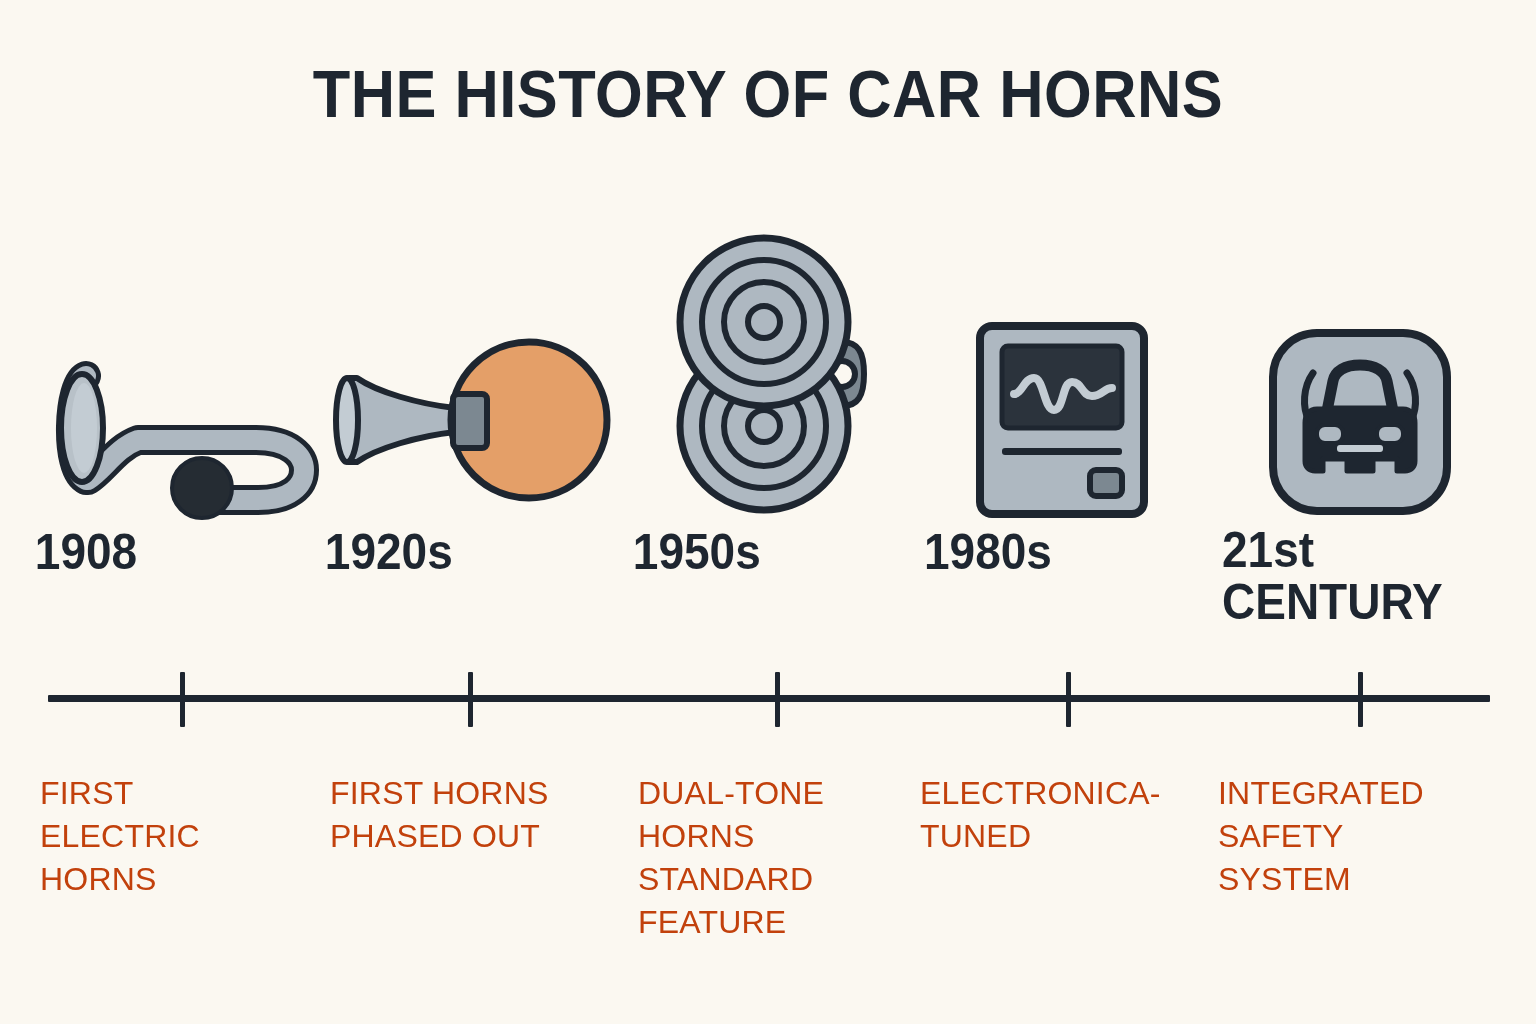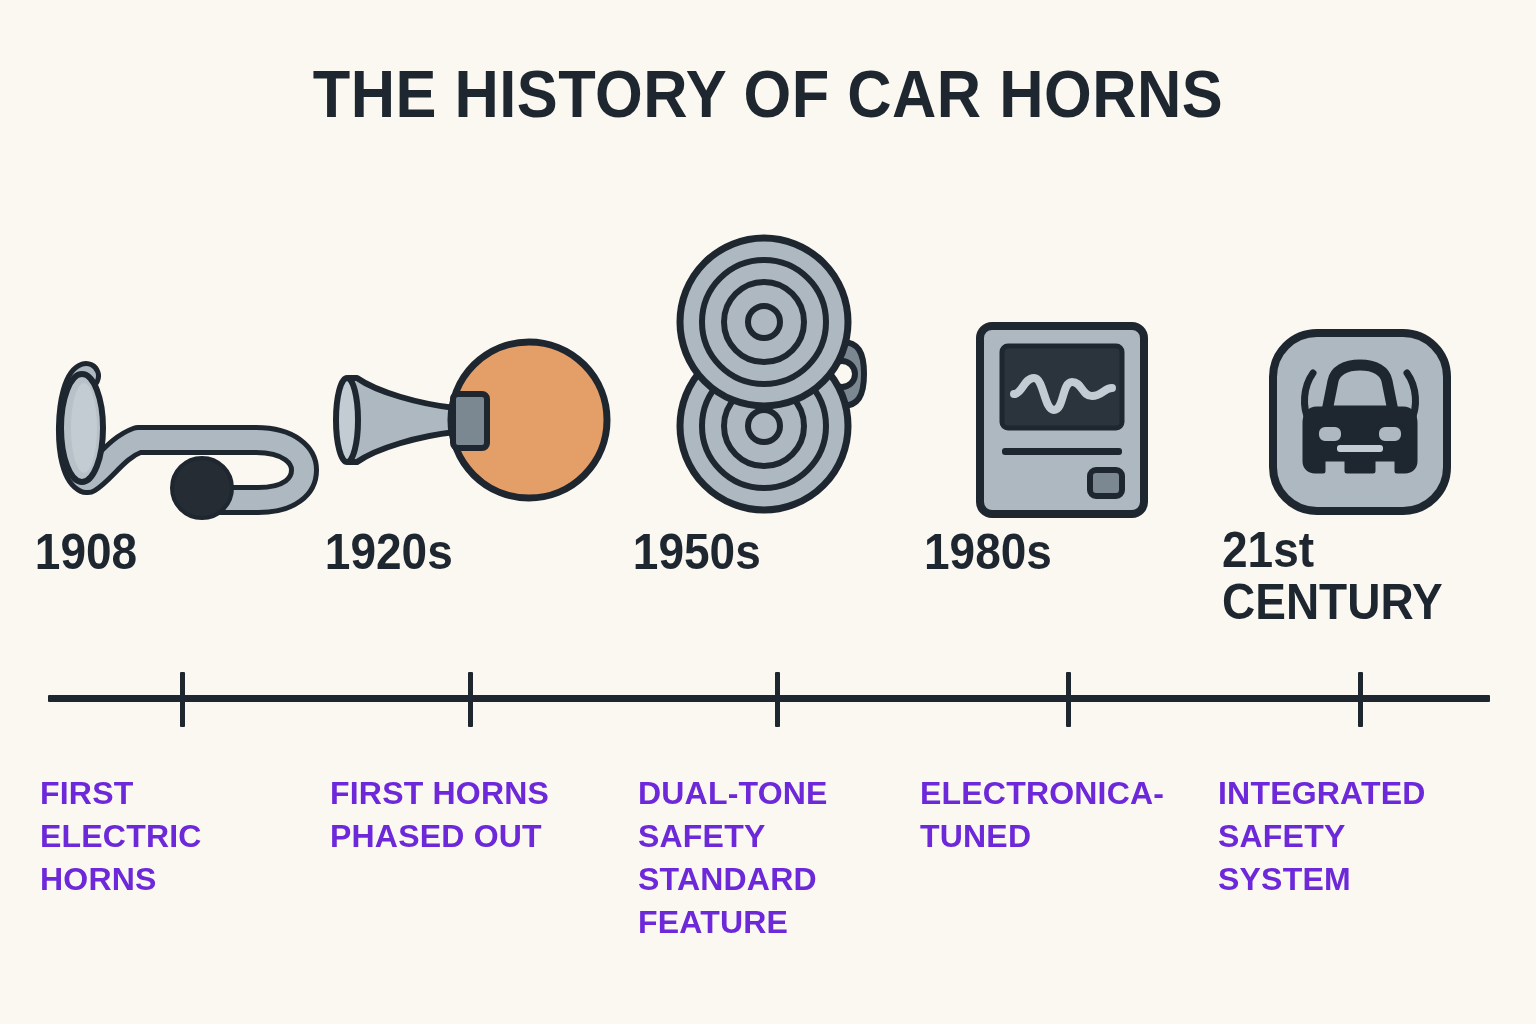--- a/index.html
+++ b/index.html
@@ -78,23 +78,23 @@
     transform: scaleX(0.92);
     color: #1e2630;
     white-space: pre-line;
   }
   .desc {
     position: absolute;
     width: 100%;
     top: 0;
     font-size: 32px;
     line-height: 43px;
-    font-weight: bold;
+    font-weight: normal;
     letter-spacing: 0.2px;
-    color: #6d28d9;
+    color: #c2410c;
     white-space: pre-line;
   }
 </style>
 </head>
 <body>
 
 <div class="title">THE HISTORY OF CAR HORNS</div>
 
 <div class="axis-line"></div>
 <div class="tick" style="left:180px;"></div>
@@ -168,21 +168,21 @@
 
       <circle cx="94" cy="92" r="84" fill="#aeb8c1" stroke="#1e2630" stroke-width="7"></circle>
       <circle cx="94" cy="92" r="62" fill="none" stroke="#1e2630" stroke-width="6"></circle>
       <circle cx="94" cy="92" r="40" fill="none" stroke="#1e2630" stroke-width="6"></circle>
       <circle cx="94" cy="92" r="16" fill="#aeb8c1" stroke="#1e2630" stroke-width="6"></circle>
     </svg>
   </div>
 </div>
 <div class="year" style="left:620px; top:524px; width:320px;">1950s</div>
 <div class="desc" style="left:638px; top:772px; width:284px;">DUAL-TONE
-SAFETY
+HORNS
 STANDARD
 FEATURE</div>
 
 <div class="col" style="left:912px; top:250px; width:300px; height:270px;">
   <div class="icon-wrap" style="height:270px;">
     <svg width="180" height="200" viewBox="0 0 180 200">
 
       <rect x="8" y="6" width="164" height="188" rx="12" fill="#aeb8c1" stroke="#1e2630" stroke-width="8"></rect>
 
       <rect x="30" y="26" width="120" height="82" rx="6" fill="#2b333c" stroke="#1e2630" stroke-width="5"></rect>

